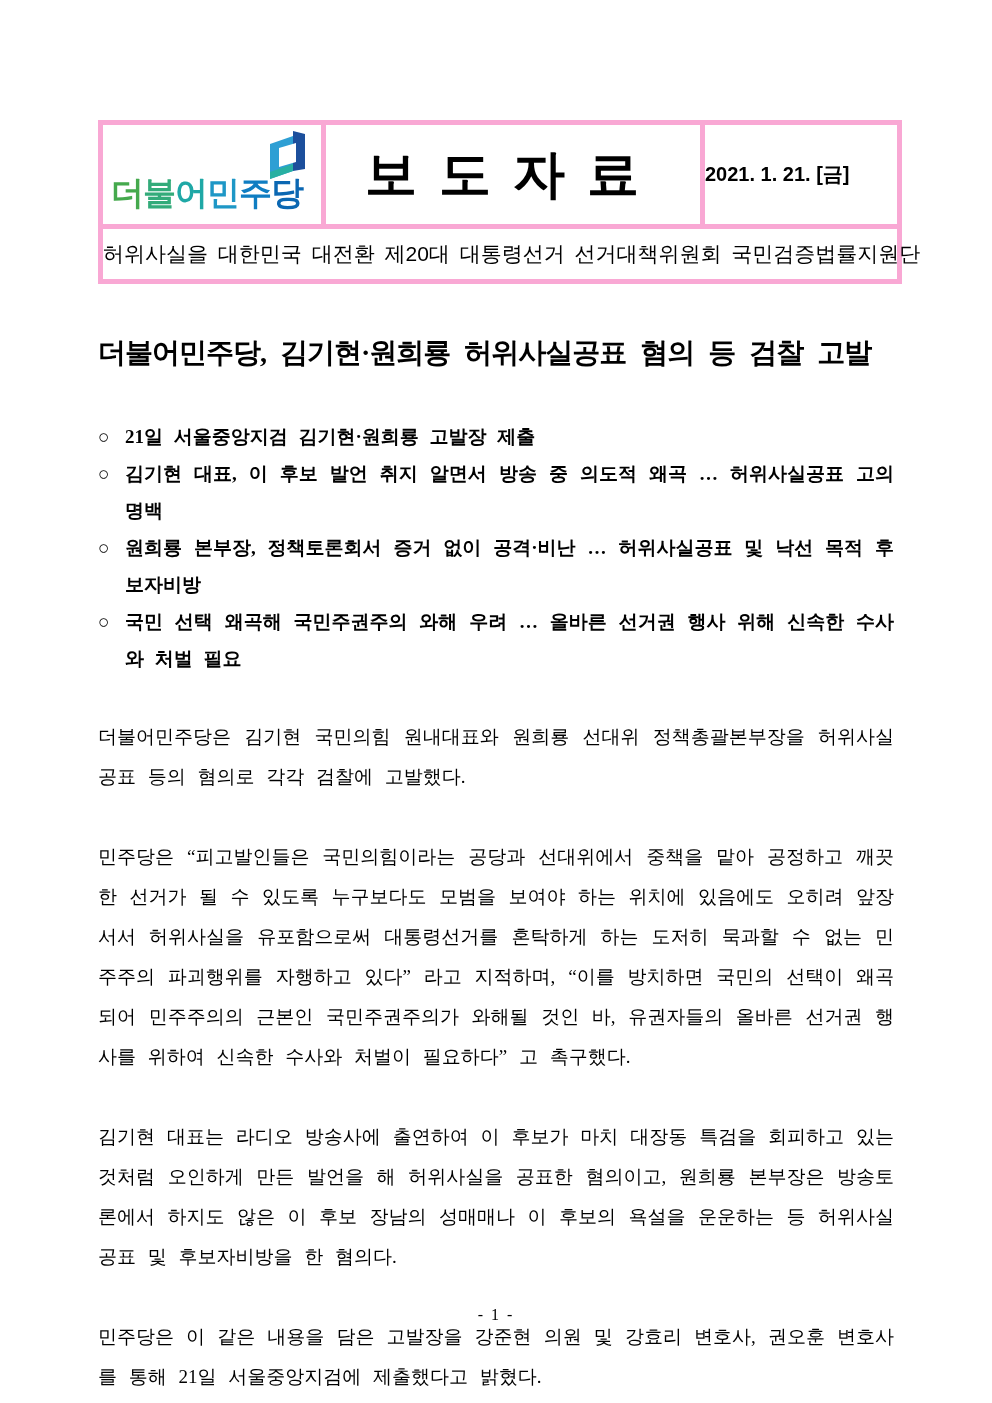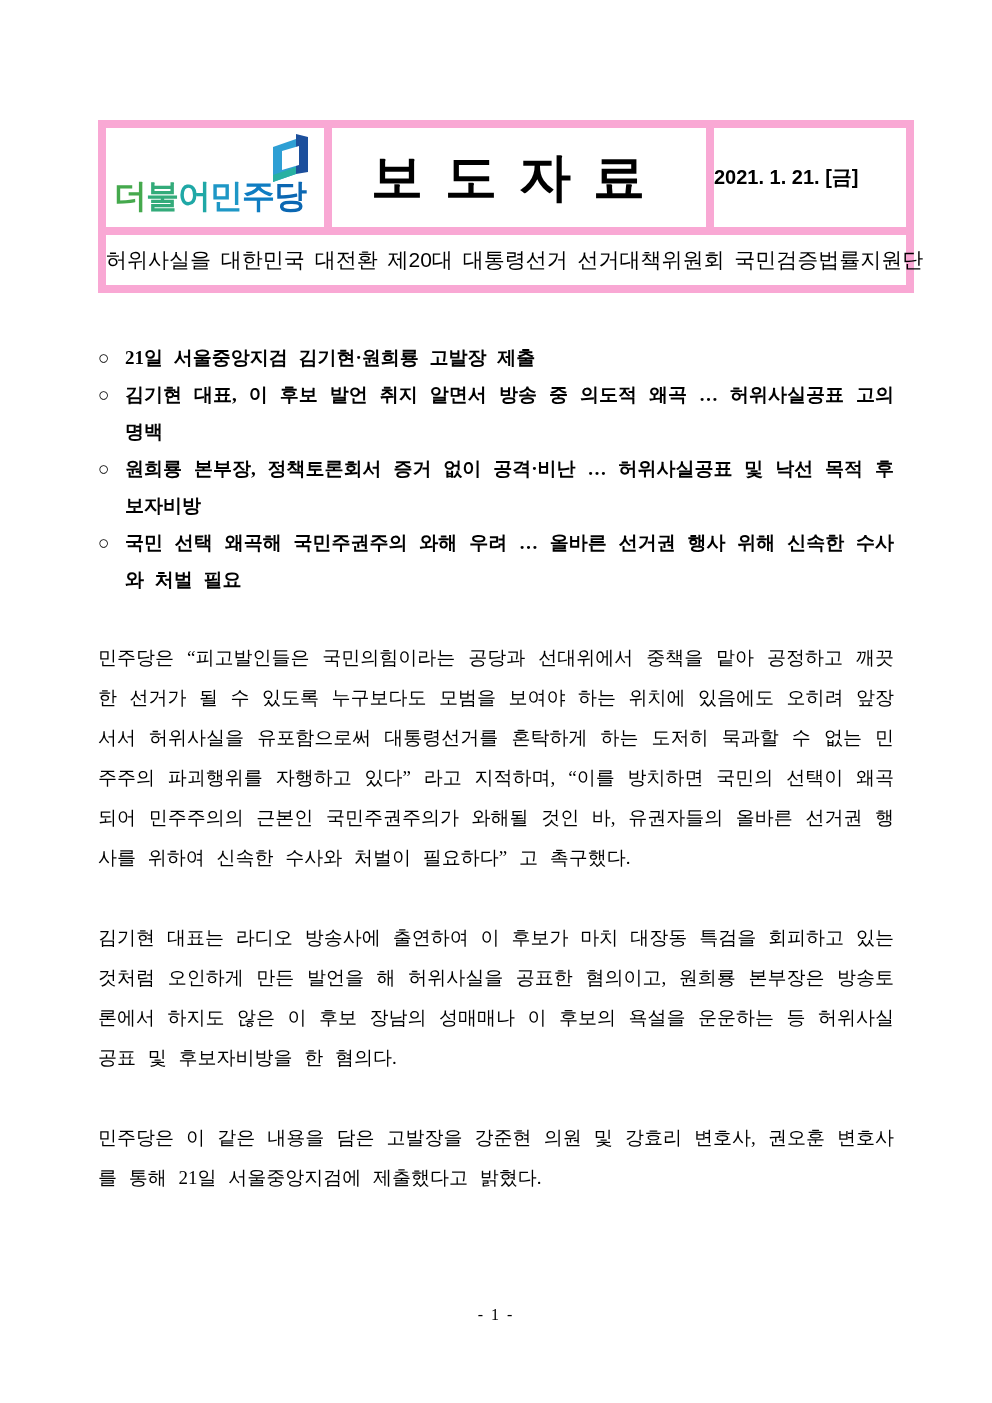--- a/index.html
+++ b/index.html
@@ -14,21 +14,21 @@
   }
   .content { padding: 0 98px; }
 
   
   table.header-table {
     border-collapse: collapse;
     width: 796px;
     margin-top: 120px;
     table-layout: fixed;
   }
-  table.header-table td { border: 8px solid #f9a8d4; padding: 0; }
+  table.header-table td { border: 5px solid #f9a8d4; padding: 0; }
   .cell-logo   { width: 218px; height: 99px; position: relative; }
   .cell-doctype{ width: 374px; text-align: center; vertical-align: middle; }
   .cell-date   { width: 192px; text-align: left; vertical-align: middle; }
 
   .logo-wrap { position: absolute; inset: 0; }
   .logo-text {
     position: absolute; left: 8px; bottom: 8px;
     font-family: "Liberation Sans", sans-serif;
     font-weight: 900; font-size: 33px; letter-spacing: -1px;
     white-space: nowrap;
@@ -118,20 +118,21 @@
         </td>
       </tr>
       <tr class="row-org">
         <td colspan="3">
           <span class="org-line">허위사실을 대한민국 대전환 제20대 대통령선거 선거대책위원회 국민검증법률지원단</span>
         </td>
       </tr>
     </tbody>
       </table>
 
+    <h1 class="article-title">더불어민주당, 김기현·원희룡 허위사실공표 혐의 등 검찰 고발</h1>
 
     <ul class="bullets">
         <li>
         <span class="marker">○</span>
         <span class="btext">21일 서울중앙지검 김기현·원희룡 고발장 제출</span>
       </li>
         <li>
         <span class="marker">○</span>
         <span class="btext">김기현 대표, 이 후보 발언 취지 알면서 방송 중 의도적 왜곡 … 허위사실공표 고의 명백</span>
       </li>
@@ -139,20 +140,21 @@
         <span class="marker">○</span>
         <span class="btext">원희룡 본부장, 정책토론회서 증거 없이 공격·비난 … 허위사실공표 및 낙선 목적 후보자비방</span>
       </li>
         <li>
         <span class="marker">○</span>
         <span class="btext">국민 선택 왜곡해 국민주권주의 와해 우려 … 올바른 선거권 행사 위해 신속한 수사와 처벌 필요</span>
       </li>
       </ul>
 
     <div class="body-text">
+        <p>더불어민주당은 김기현 국민의힘 원내대표와 원희룡 선대위 정책총괄본부장을 허위사실공표 등의 혐의로 각각 검찰에 고발했다.</p>
         <p>민주당은 “피고발인들은 국민의힘이라는 공당과 선대위에서 중책을 맡아 공정하고 깨끗한 선거가 될 수 있도록 누구보다도 모범을 보여야 하는 위치에 있음에도 오히려 앞장서서 허위사실을 유포함으로써 대통령선거를 혼탁하게 하는 도저히 묵과할 수 없는 민주주의 파괴행위를 자행하고 있다” 라고 지적하며, “이를 방치하면 국민의 선택이 왜곡되어 민주주의의 근본인 국민주권주의가 와해될 것인 바, 유권자들의 올바른 선거권 행사를 위하여 신속한 수사와 처벌이 필요하다” 고 촉구했다.</p>
         <p>김기현 대표는 라디오 방송사에 출연하여 이 후보가 마치 대장동 특검을 회피하고 있는 것처럼 오인하게 만든 발언을 해 허위사실을 공표한 혐의이고, 원희룡 본부장은 방송토론에서 하지도 않은 이 후보 장남의 성매매나 이 후보의 욕설을 운운하는 등 허위사실공표 및 후보자비방을 한 혐의다.</p>
         <p>민주당은 이 같은 내용을 담은 고발장을 강준현 의원 및 강효리 변호사, 권오훈 변호사를 통해 21일 서울중앙지검에 제출했다고 밝혔다.</p>
       </div>
 
   </div>
 
   <div class="page-number">- 1 -</div>
 </div>
 

